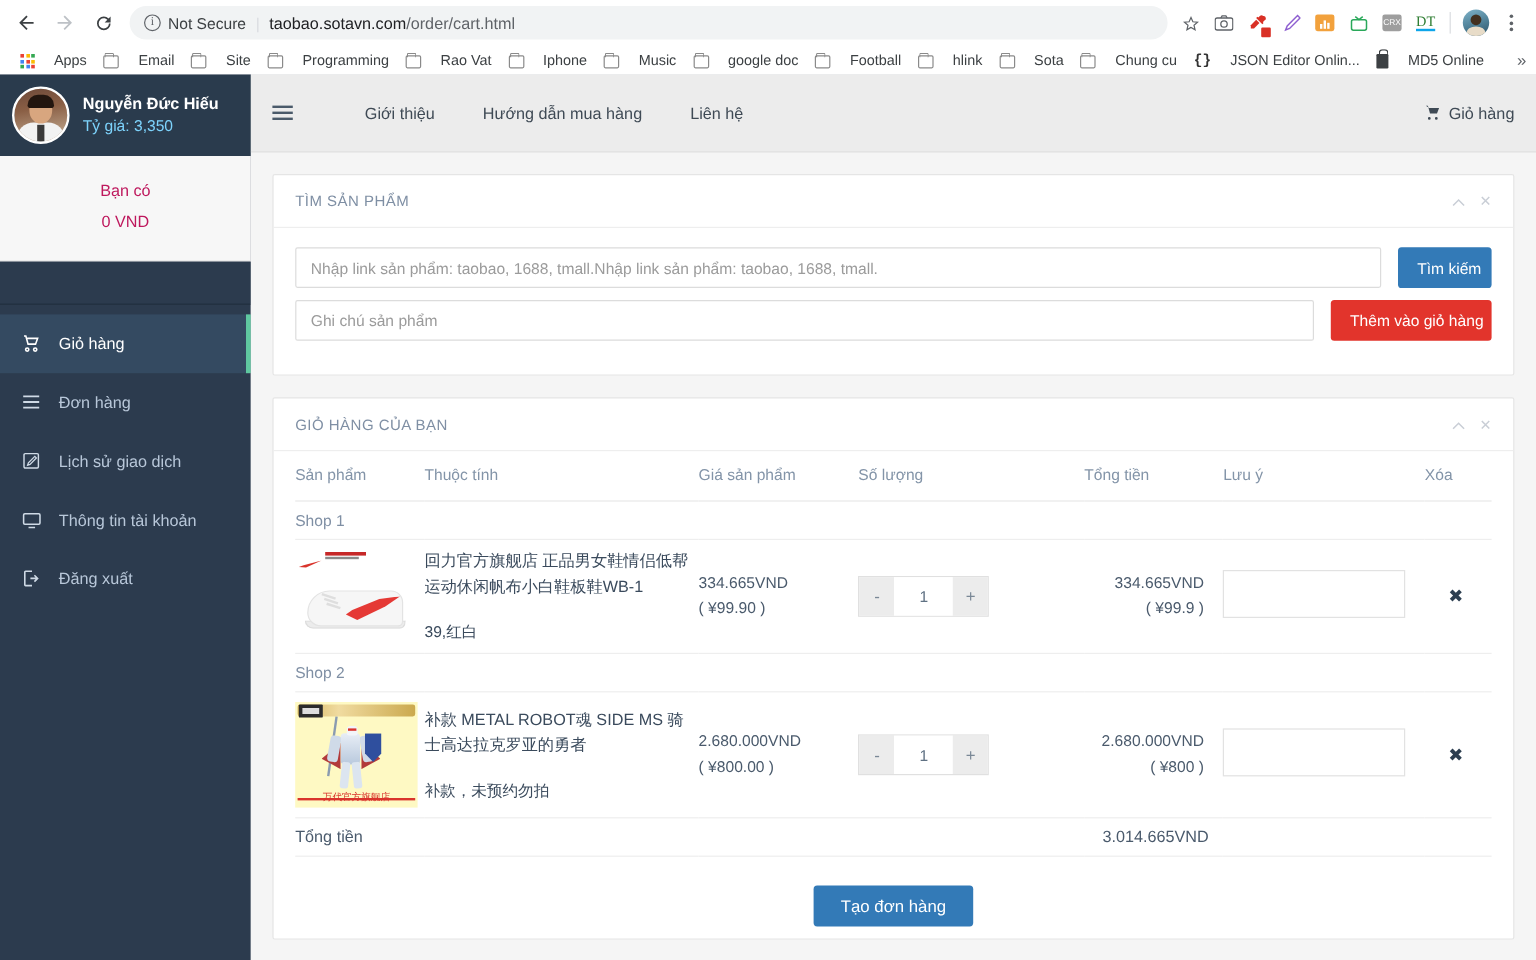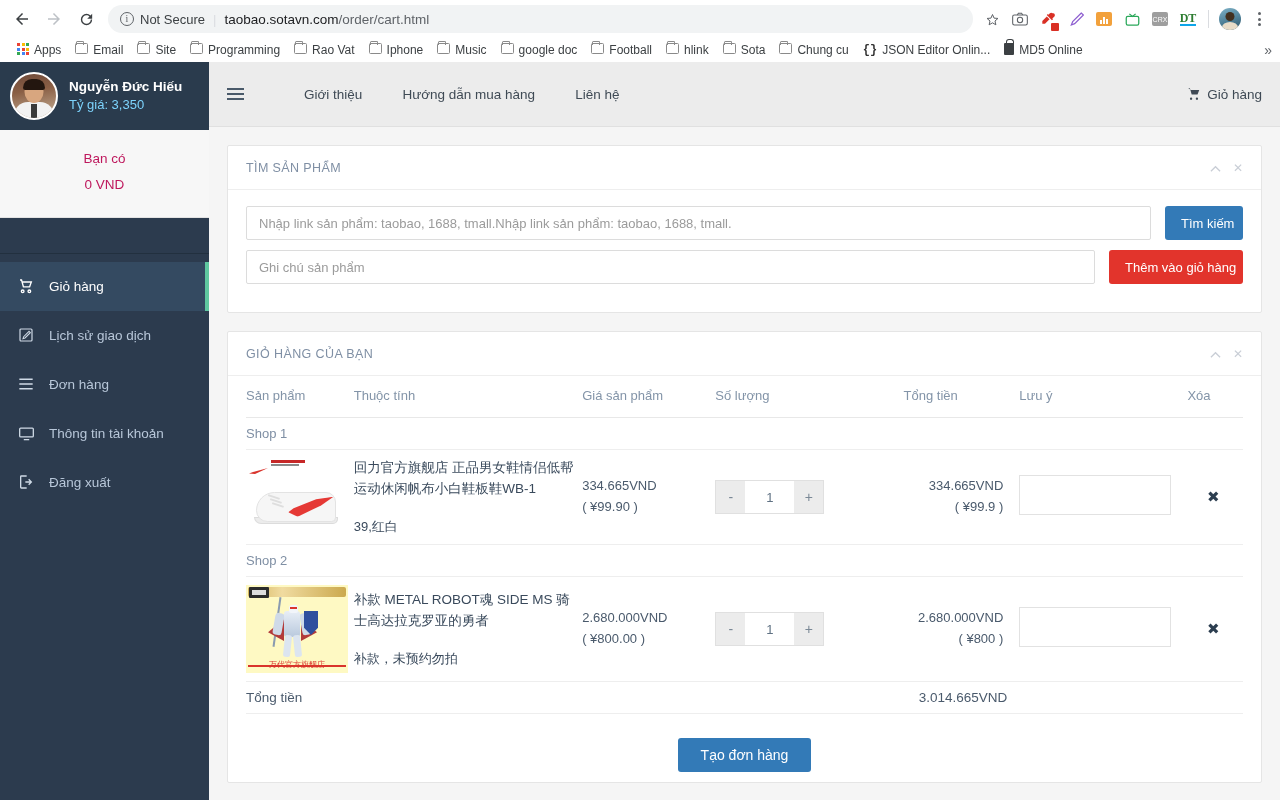--- a/index.html
+++ b/index.html
@@ -55,21 +55,21 @@
   }
   .vdiv { width: 1px; height: 18px; background: #dadce0; margin: 0 5px; }
   .kebab { display: flex; flex-direction: column; gap: 2.5px; align-items: center;}
   .kebab i { width: 3px; height: 3px; border-radius: 50%; background: #5f6368; display:block;}
 
   
   .bookmarks {
     height: 24px; display: flex; align-items: center; padding: 0 10px;
     font-size: 12px; color: #3c4043; gap: 0; position: relative;
   }
-  .bm { display: flex; align-items: flex-start; gap: 5px; padding: 0 7px; white-space: nowrap; }
+  .bm { display: flex; align-items: flex-end; gap: 16px; padding: 0 7px; white-space: nowrap; }
   .bm-label { font-size: 12px; color: #3c4043; }
   .apps-grid { display: grid; grid-template-columns: repeat(3,3px); grid-gap: 1.5px; }
   .apps-grid i { width: 3px; height: 3px; display: block; }
   .folder-ico {
     width: 13px; height: 11px; border: 1.3px solid #8a8a8a; border-radius: 1.5px;
     position: relative; flex: 0 0 auto;
   }
   .folder-ico::before {
     content:""; position:absolute; top:-3.5px; left:0px; width:6px; height:3px;
     border:1.3px solid #8a8a8a; border-bottom:none; border-radius:1.5px 1.5px 0 0;
@@ -339,21 +339,21 @@
       <div class="tb-icon">
         <svg width="15" height="15" viewBox="0 0 24 24">
             <rect x="2" y="7" width="20" height="14" rx="2.5" fill="none" stroke="#2aa85a" stroke-width="2"></rect>
             <path d="M7 3l5 4 5-4" fill="none" stroke="#2aa85a" stroke-width="2"></path>
           </svg>
       </div>
       <div class="tb-icon">
         <span class="ext-sq" style="background:#9e9e9e;color:#fff;font-size:7px;display:flex;align-items:center;justify-content:center;font-family:'Liberation Sans',sans-serif;">CRX</span>
       </div>
       <div class="tb-icon">
-        <span style="font-family:'Liberation Serif',serif;font-weight:bold;font-size:12px;color:#2e7d32;border-bottom:2px solid #0ea5e9;line-height:1;">DT</span>
+        <span style="font-family:'Liberation Serif',serif;font-weight:normal;font-size:12px;color:#2e7d32;border-bottom:2px solid #0ea5e9;line-height:1;">DT</span>
       </div>
       <span class="vdiv"></span>
       <div class="avatar-chrome"></div>
       <div class="tb-icon kebab">
           <i></i>
           <i></i>
           <i></i>
         </div>
     </div>
   </div>
@@ -456,34 +456,34 @@
       <div class="side-item active">
         <span class="side-ico">
           <svg width="16" height="16" viewBox="0 0 24 24">
               <path d="M7 18a2 2 0 102 2 2 2 0 00-2-2zm10 0a2 2 0 102 2 2 2 0 00-2-2zM3 3h2.3l2.8 10.2h9.3L20 6H7" fill="none" stroke="currentColor" stroke-width="2"></path>
             </svg>
         </span>
         <span>Giỏ hàng</span>
       </div>
       <div class="side-item">
         <span class="side-ico">
+          <svg width="16" height="14" viewBox="0 0 24 20">
+              <path d="M2 3h20M2 10h20M2 17h20" stroke="currentColor" stroke-width="2.2"></path>
+            </svg>
+        </span>
+        <span>Đơn hàng</span>
+      </div>
+      <div class="side-item">
+        <span class="side-ico">
           <svg width="16" height="16" viewBox="0 0 24 24">
               <rect x="3" y="3" width="18" height="18" rx="1.5" fill="none" stroke="currentColor" stroke-width="1.8"></rect>
               <path d="M16.5 6.5l-8 8-1 3 3-1 8-8z" fill="none" stroke="currentColor" stroke-width="1.6"></path>
             </svg>
         </span>
         <span>Lịch sử giao dịch</span>
-      </div>
-      <div class="side-item">
-        <span class="side-ico">
-          <svg width="16" height="14" viewBox="0 0 24 20">
-              <path d="M2 3h20M2 10h20M2 17h20" stroke="currentColor" stroke-width="2.2"></path>
-            </svg>
-        </span>
-        <span>Đơn hàng</span>
       </div>
       <div class="side-item">
         <span class="side-ico">
           <svg width="17" height="15" viewBox="0 0 24 22">
               <rect x="2" y="3" width="20" height="13" rx="1.5" fill="none" stroke="currentColor" stroke-width="1.9"></rect>
               <path d="M8 20h8" stroke="currentColor" stroke-width="1.9"></path>
             </svg>
         </span>
         <span>Thông tin tài khoản</span>
       </div>

